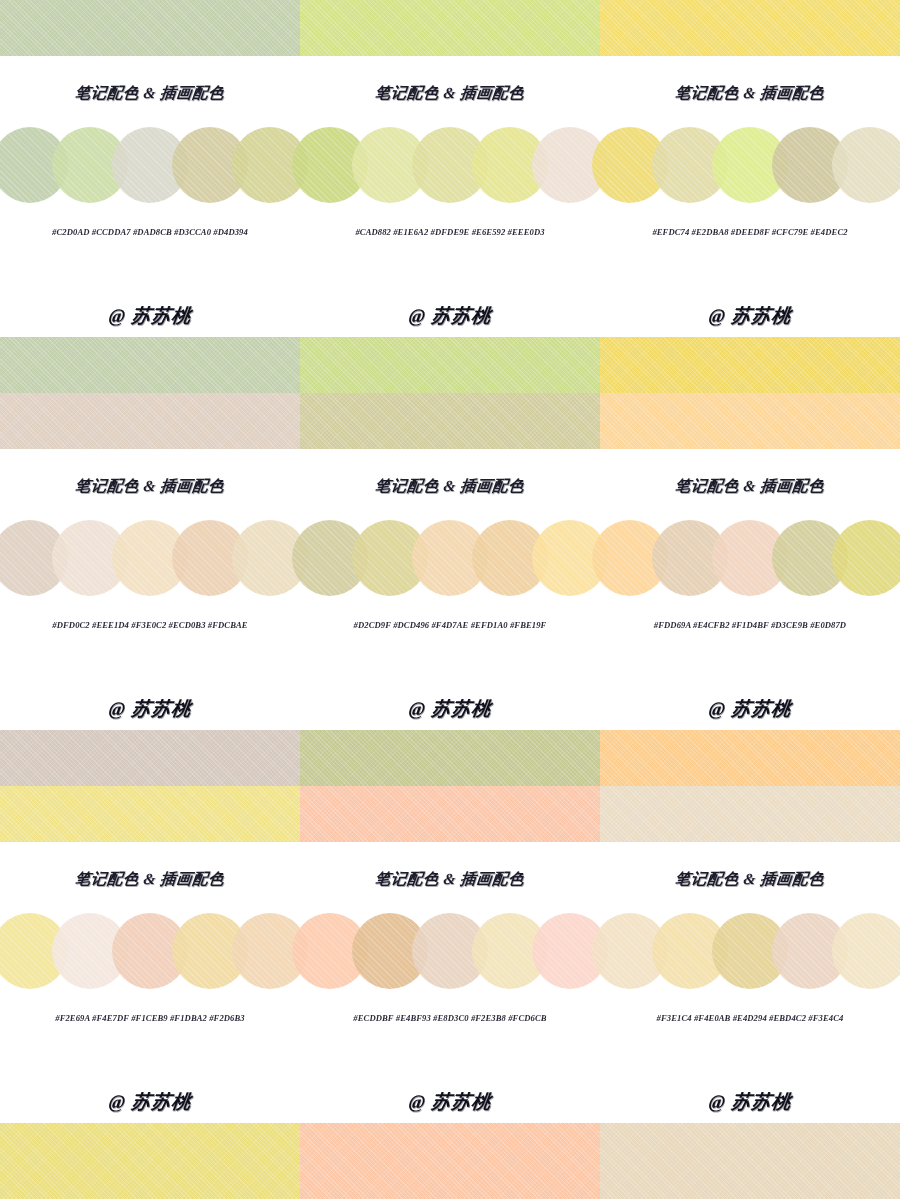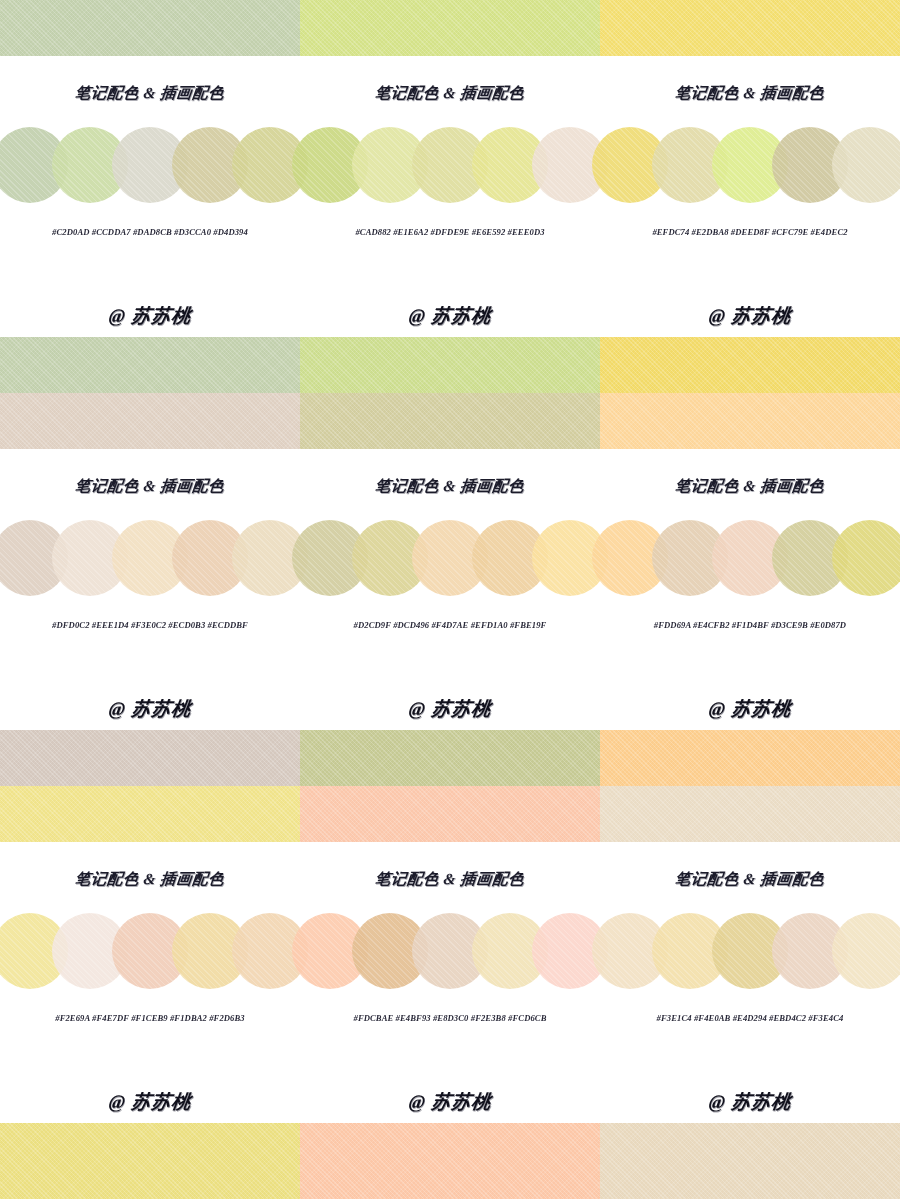--- a/index.html
+++ b/index.html
@@ -223,21 +223,21 @@
   <div class="palette-row" id="palette-row-1" style="height:229px">
       <div class="palette-card">
         <div class="card-title">笔记配色 &amp; 插画配色</div>
         <div class="swatches">
           <div class="swatch" title="#DFD0C2" style="background: rgb(223, 208, 194);"></div>
           <div class="swatch" title="#EEE1D4" style="background: rgb(238, 225, 212);"></div>
           <div class="swatch" title="#F3E0C2" style="background: rgb(243, 224, 194);"></div>
           <div class="swatch" title="#ECD0B3" style="background: rgb(236, 208, 179);"></div>
           <div class="swatch" title="#ECDDBF" style="background: rgb(236, 221, 191);"></div>
         </div>
-        <div class="hexline">#DFD0C2 #EEE1D4 #F3E0C2 #ECD0B3 #ECDDBF</div>
+        <div class="hexline">#DFD0C2 #EEE1D4 #F3E0C2 #ECD0B3 #FDCBAE</div>
       </div>
       <div class="palette-card">
         <div class="card-title">笔记配色 &amp; 插画配色</div>
         <div class="swatches">
           <div class="swatch" title="#D2CD9F" style="background: rgb(210, 205, 159);"></div>
           <div class="swatch" title="#DCD496" style="background: rgb(220, 212, 150);"></div>
           <div class="swatch" title="#F4D7AE" style="background: rgb(244, 215, 174);"></div>
           <div class="swatch" title="#EFD1A0" style="background: rgb(239, 209, 160);"></div>
           <div class="swatch" title="#FBE19F" style="background: rgb(251, 225, 159);"></div>
         </div>
@@ -297,21 +297,21 @@
       </div>
       <div class="palette-card">
         <div class="card-title">笔记配色 &amp; 插画配色</div>
         <div class="swatches">
           <div class="swatch" title="#FDCBAE" style="background: rgb(253, 203, 174);"></div>
           <div class="swatch" title="#E4BF93" style="background: rgb(228, 191, 147);"></div>
           <div class="swatch" title="#E8D3C0" style="background: rgb(232, 211, 192);"></div>
           <div class="swatch" title="#F2E3B8" style="background: rgb(242, 227, 184);"></div>
           <div class="swatch" title="#FCD6CB" style="background: rgb(252, 214, 203);"></div>
         </div>
-        <div class="hexline">#FDCBAE #E4BF93 #E8D3C0 #F2E3B8 #FCD6CB</div>
+        <div class="hexline">#ECDDBF #E4BF93 #E8D3C0 #F2E3B8 #FCD6CB</div>
       </div>
       <div class="palette-card">
         <div class="card-title">笔记配色 &amp; 插画配色</div>
         <div class="swatches">
           <div class="swatch" title="#F3E1C4" style="background: rgb(243, 225, 196);"></div>
           <div class="swatch" title="#F4E0AB" style="background: rgb(244, 224, 171);"></div>
           <div class="swatch" title="#E4D294" style="background: rgb(228, 210, 148);"></div>
           <div class="swatch" title="#EBD4C2" style="background: rgb(235, 212, 194);"></div>
           <div class="swatch" title="#F3E4C4" style="background: rgb(243, 228, 196);"></div>
         </div>

